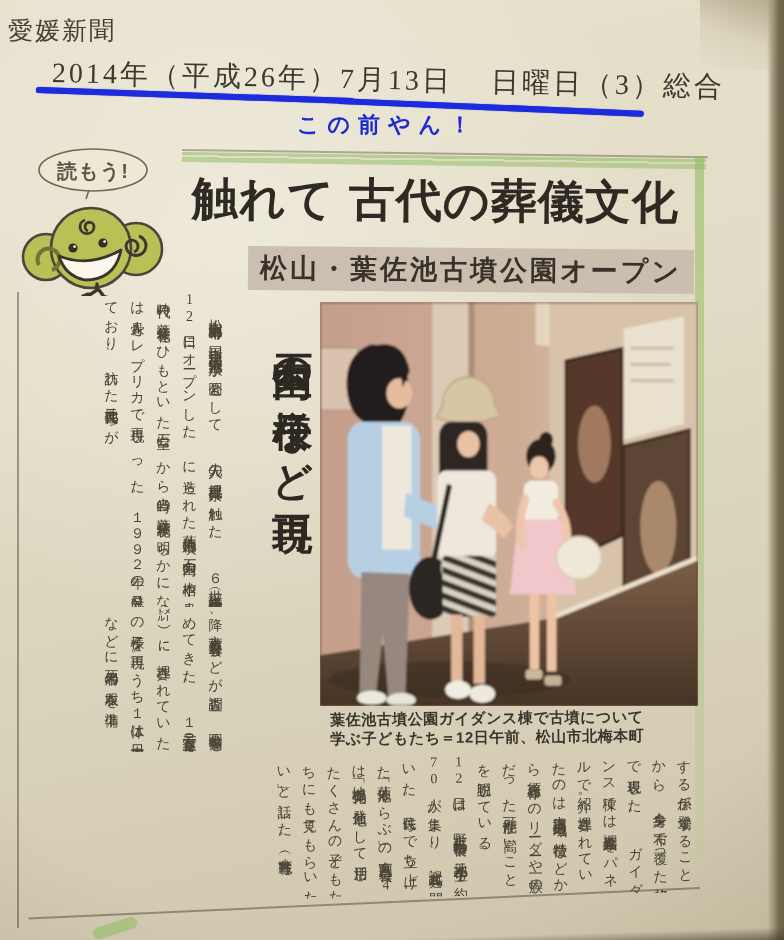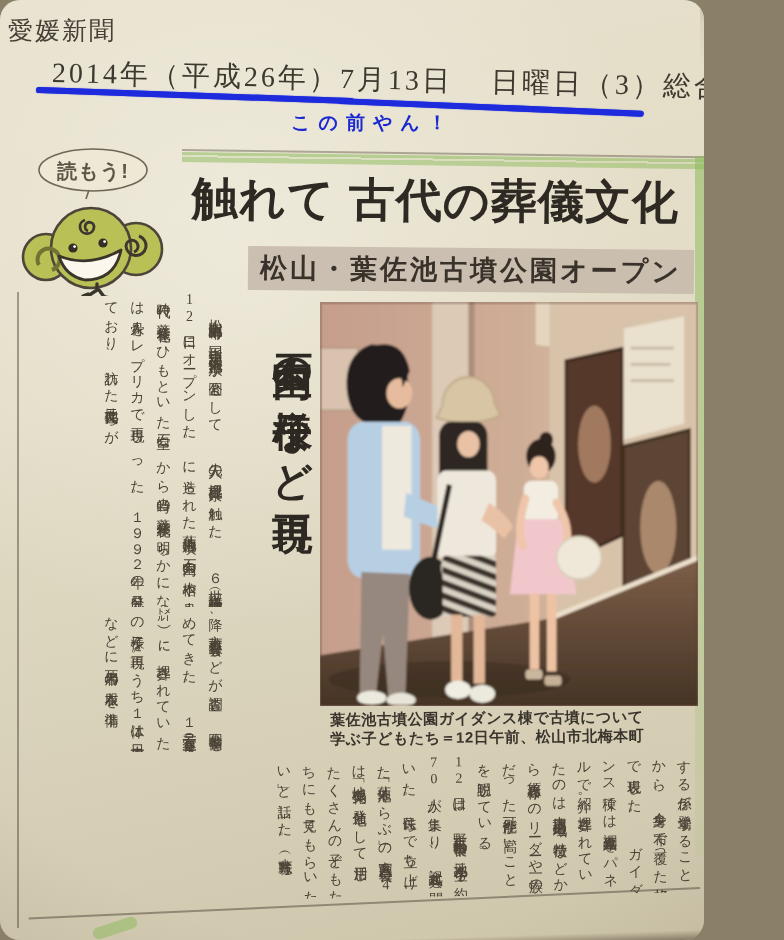--- a/index.html
+++ b/index.html
@@ -1,17 +1,17 @@
 <!DOCTYPE html>
 <html><head>
 <meta charset="utf-8">
 <style>
   html,body{margin:0;padding:0;background:#8a8068;}
-  #stage{position:relative;width:704px;height:940px;overflow:hidden;
-         font-family:"Liberation Serif","DejaVu Serif",serif;background:#a3a3a3;border-radius:20px;}
+  #stage{position:relative;width:784px;height:940px;overflow:hidden;
+         font-family:"Liberation Serif","DejaVu Serif",serif;background:#a3a3a3;}
   .abs{position:absolute;}
   
   #paper{left:0;top:0;width:784px;height:940px;
     background:
       radial-gradient(90% 70% at 30% 25%, rgba(255,255,250,.35), rgba(255,255,255,0) 60%),
       radial-gradient(120% 110% at 45% 40%, rgba(0,0,0,0) 55%, rgba(75,62,40,.16) 82%, rgba(55,45,28,.30) 100%),
       linear-gradient(168deg,#e7e1cd 0%,#e3dcc6 38%,#d9d2ba 68%,#cdc5aa 100%);}
   #edge-right{left:767px;top:0;width:17px;height:940px;
     background:linear-gradient(to right,rgba(150,138,108,0) 0%,#a2967a 35%,#746a50 70%,#67604a 100%);}
   #edge-bottom{left:-20px;top:926px;width:840px;height:44px;transform-origin:100% 0;transform:rotate(-1.8deg);
@@ -19,22 +19,22 @@
   #corner-tr{left:700px;top:0;width:84px;height:70px;
     background:linear-gradient(200deg,#b3a88c 0%,rgba(190,180,150,.25) 55%,rgba(190,180,150,0) 100%);}
   
   #masthead{left:8px;top:14px;font-size:25px;letter-spacing:2px;color:#453f35;}
   #dateline{left:52px;top:54px;font-size:28px;color:#3e392f;letter-spacing:3px;white-space:nowrap;
             transform:rotate(1.2deg);transform-origin:0 50%;}
   #dateline .gap{display:inline-block;width:38px;}
   .blue-seg{height:6px;background:#1d2bdd;border-radius:3px;box-shadow:0 0 1px #1d2bdd;}
   #useg1{left:36px;top:87px;width:318px;transform:rotate(2.0deg);transform-origin:0 50%;}
   #useg2{left:338px;top:98px;width:306px;transform:rotate(2.4deg);transform-origin:0 50%;}
-  #note{left:291px;top:110px;font-family:Liberation Serif, serif;
-        font-size:19px;font-weight:bold;color:#1b29d2;letter-spacing:8px;white-space:nowrap;}
+  #note{left:297px;top:110px;font-family:Liberation Serif, serif;
+        font-size:22px;font-weight:bold;color:#1b29d2;letter-spacing:8px;white-space:nowrap;}
   
   #rule-top{left:182px;top:149px;width:526px;height:2px;background:rgba(95,87,72,.45);
             transform:rotate(.8deg);transform-origin:0 50%;}
   #green-top{left:182px;top:152px;width:524px;height:10px;transform:rotate(.8deg);transform-origin:0 50%;
     background:linear-gradient(to bottom,rgba(139,186,90,.55) 0 3px,rgba(139,186,90,.15) 3px 5px,rgba(139,186,90,.5) 5px 9px);}
   #green-right{left:695px;top:156px;width:9px;height:700px;
     background:linear-gradient(to bottom,rgba(139,186,90,.55),rgba(139,186,90,.35) 60%,rgba(139,186,90,.08));}
   #green-smudge{left:92px;top:922px;width:46px;height:12px;background:rgba(139,186,90,.5);
     transform:rotate(-18deg);border-radius:6px;}
   #rule-bottom{left:28px;top:887px;width:672px;height:2px;background:rgba(90,82,68,.55);

